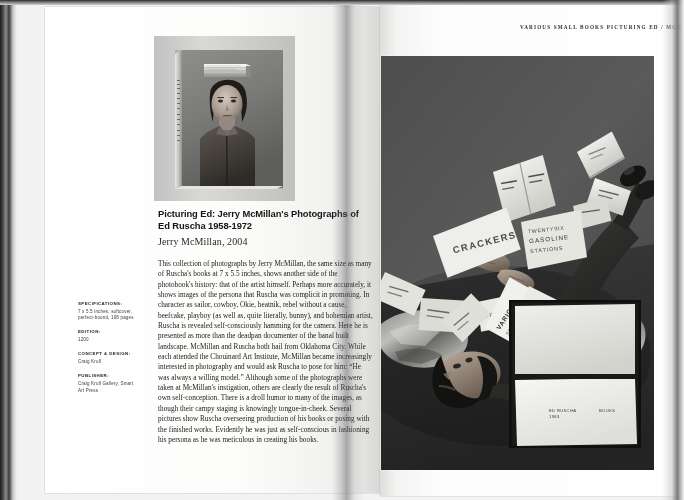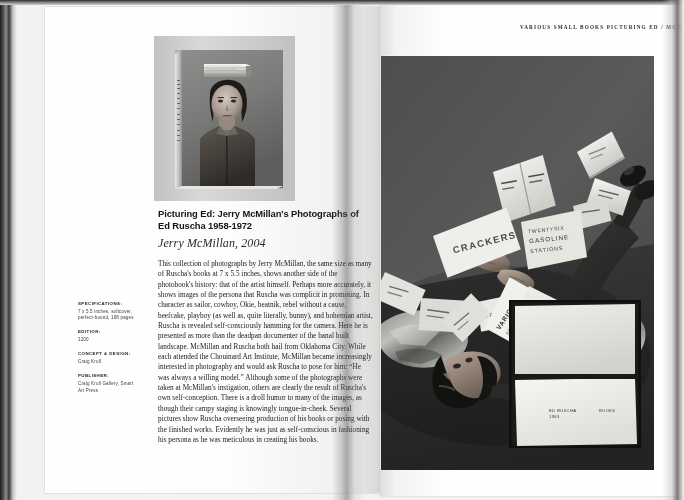--- a/index.html
+++ b/index.html
@@ -119,22 +119,21 @@
     font-size: 9.4px;
     line-height: 12.4px;
     color: #151515;
     letter-spacing: -0.1px;
   }
   .byline {
     position: absolute;
     left: 113px;
     top: 229px;
     font-family: "Liberation Serif", serif;
-    font-style: italic;
-    font-size: 12px;
+    font-size: 10px;
     color: #2a2a2a;
     letter-spacing: 0.1px;
   }
 
   
   .body-copy {
     position: absolute;
     left: 113px;
     top: 252px;
     width: 216px;

